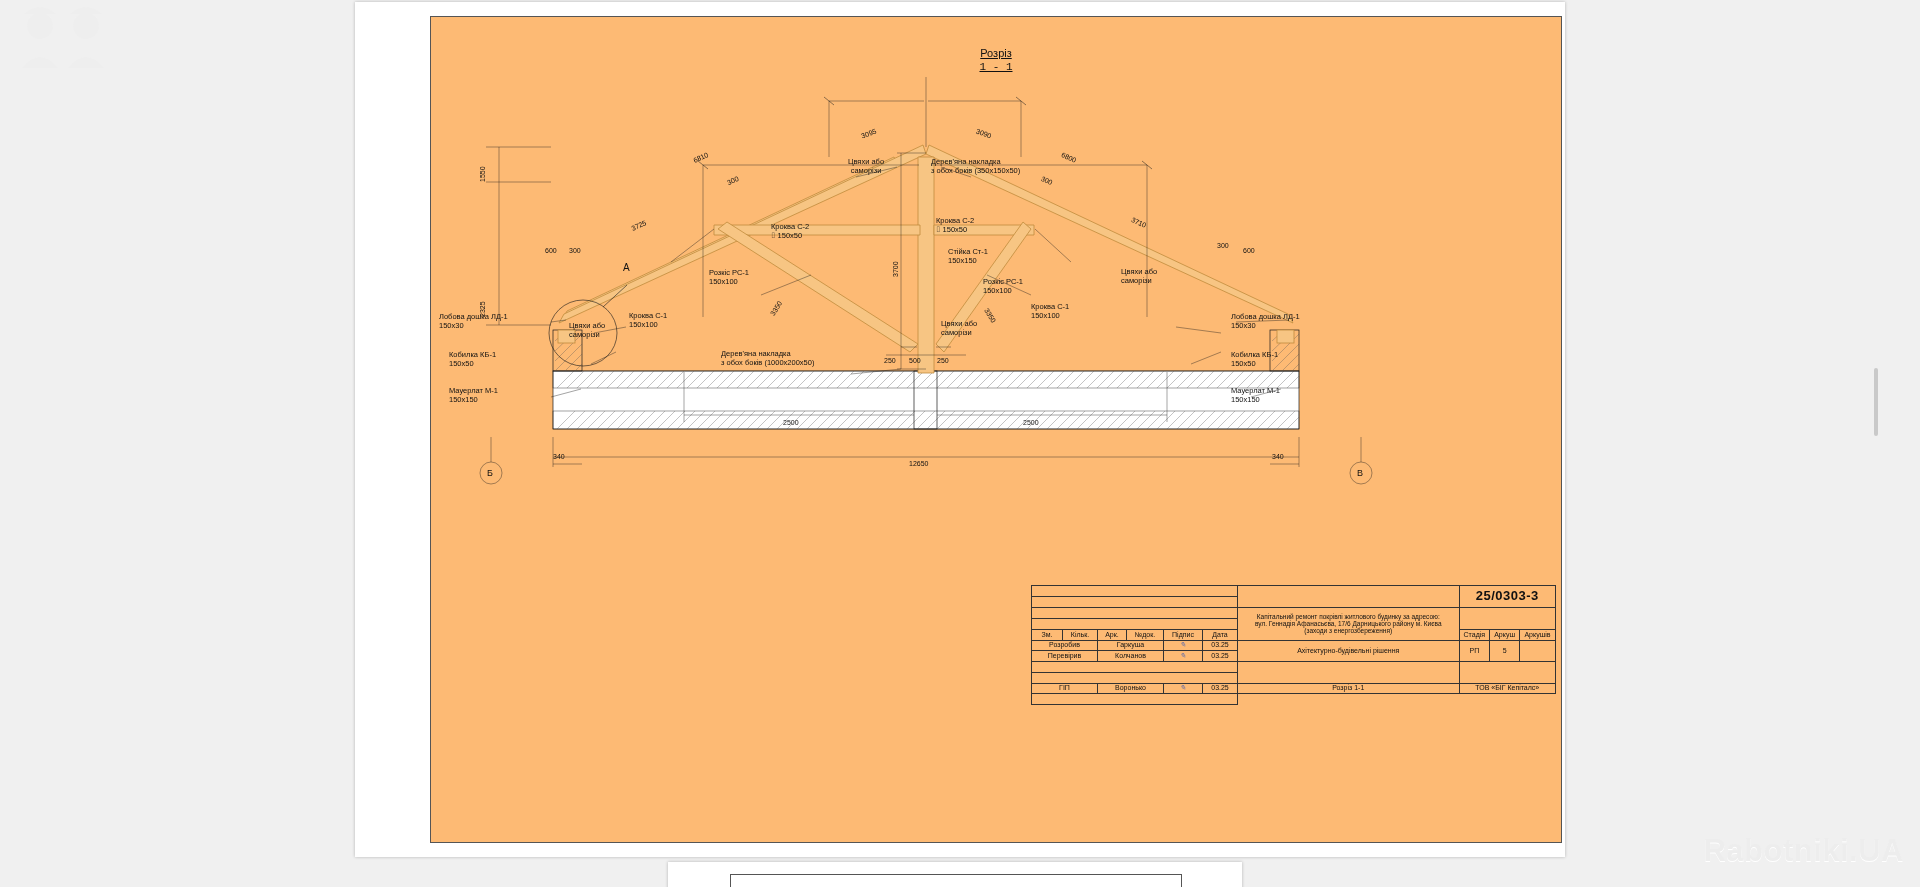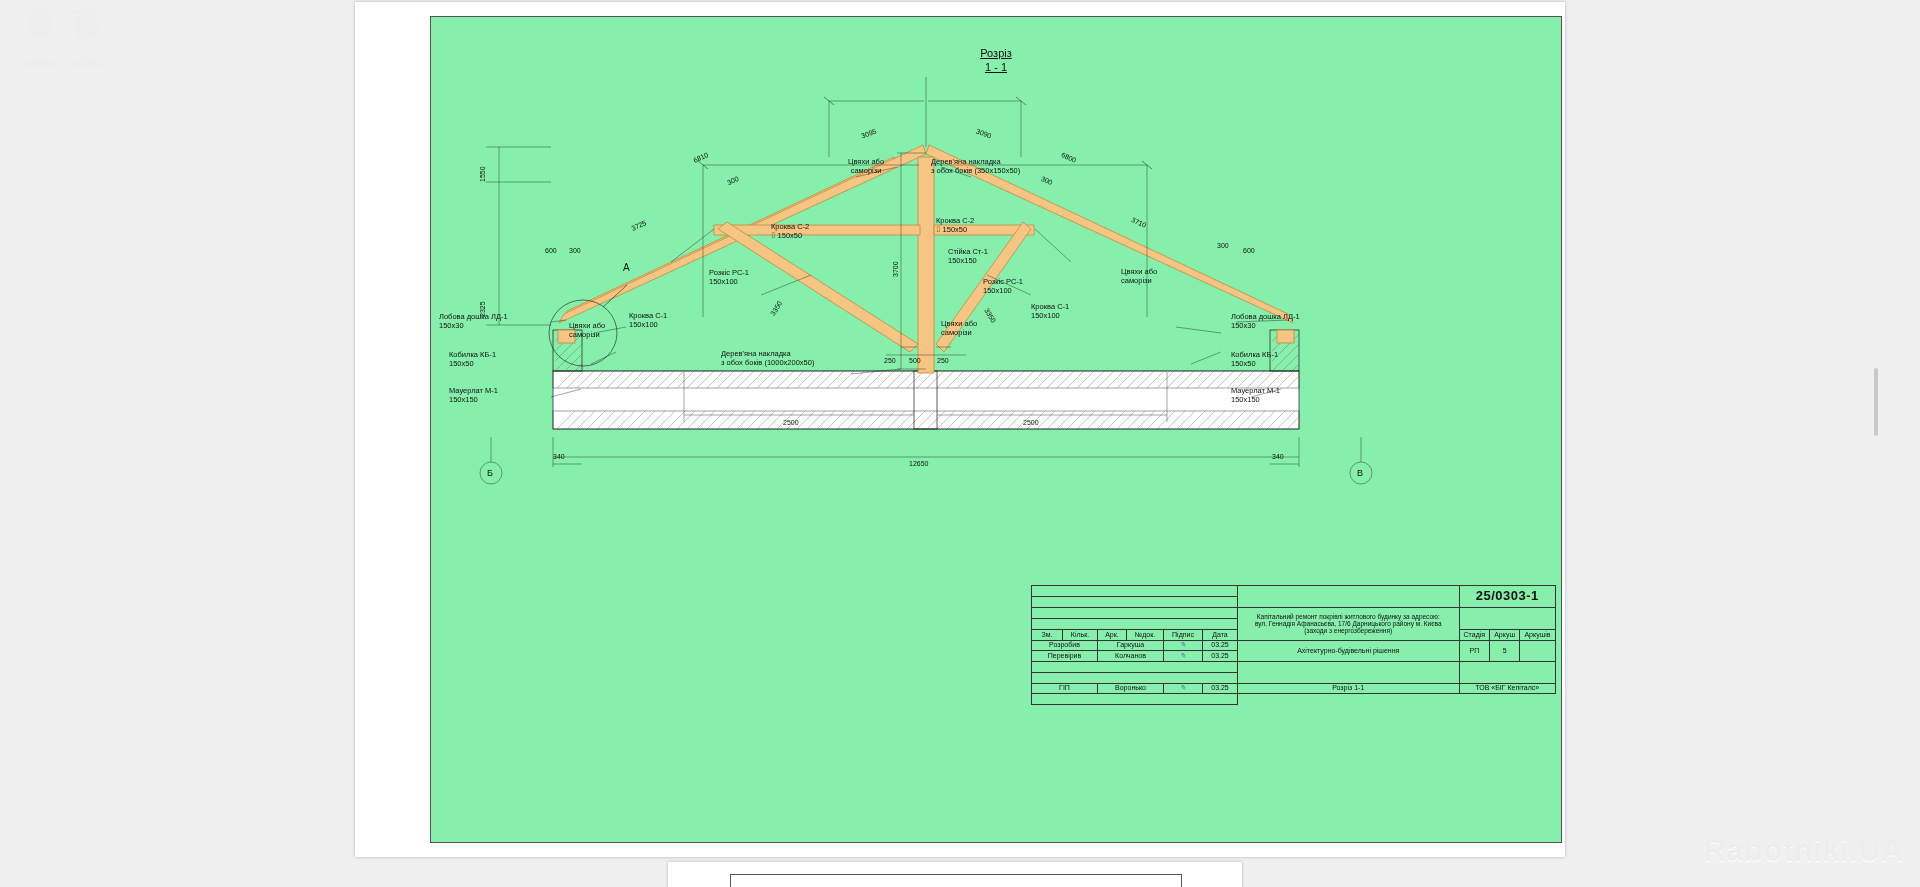--- a/index.html
+++ b/index.html
@@ -1,19 +1,19 @@
 <!DOCTYPE html>
 <html><head>
 <meta charset="utf-8">
 <style>
   html,body{margin:0;padding:0;background:#f0f0f0;}
   body{width:1920px;height:887px;font-family:"Liberation Sans",sans-serif;overflow:hidden;position:relative;}
   #viewer{position:absolute;left:0;top:0;width:1920px;height:887px;background:#f0f0f0;}
   #page{position:absolute;left:355px;top:2px;width:1210px;height:855px;background:#ffffff;box-shadow:0 0 3px rgba(0,0,0,.25);}
-  #sheet{position:absolute;left:75px;top:14px;width:1130px;height:825px;border:1px solid #555;background:#86efac;}
+  #sheet{position:absolute;left:75px;top:14px;width:1130px;height:825px;border:1px solid #555;background:#fdba74;}
   .lbl{position:absolute;font-family:"Liberation Sans",sans-serif;font-size:7.5px;color:#111;white-space:nowrap;line-height:1.15;}
   .lbl.c{text-align:center;}
   .dim{position:absolute;font-size:7px;color:#111;white-space:nowrap;}
   .title-main{position:absolute;font-size:11px;color:#111;text-align:center;text-decoration:underline;white-space:nowrap;}
   svg{position:absolute;left:0;top:0;}
   
   #tblock{position:absolute;left:600px;top:568px;width:525px;height:120px;}
   #tblock table{border-collapse:collapse;width:100%;height:100%;font-size:7px;color:#111;}
   #tblock td{border:1px solid #333;padding:0 2px;vertical-align:middle;text-align:center;line-height:1.1;}
   .code{font-size:13px;font-weight:bold;letter-spacing:.5px;}
@@ -127,21 +127,21 @@
           <path d="M420 357 L470 352 M120 380 L150 372 M820 380 L850 372"></path>
         </g>
 
         <g stroke="#1a1a1a" stroke-width="0.5">
           <path d="M393 80 L403 88 M585 80 L595 88"></path>
           <path d="M267 144 L277 152 M711 144 L721 152"></path>
         </g>
       </svg>
 
       <div class="title-main" style="left:0;top:30px;width:1130px;">Розріз </div>
-      <div class="title-main" style="left:0;top:44px;width:1130px;">1 - 1</div>
+      <div class="title-main" style="left:0;top:44px;width:1130px;font-family:Liberation Mono, monospace;">1 - 1</div>
 
       <div class="lbl c" style="left:400px;top:141px;width:70px;white-space:pre;">Цвяхи або
 саморізи</div>
       <div class="lbl" style="left:500px;top:141px;white-space:pre;">Дерев'яна накладка
 з обох боків (350х150х50)</div>
       <div class="lbl" style="left:340px;top:206px;white-space:pre;">Кроква С-2
 ⌷ 150х50</div>
       <div class="lbl" style="left:505px;top:200px;white-space:pre;">Кроква С-2
 ⌷ 150х50</div>
       <div class="lbl" style="left:505px;top:231px;white-space:pre;padding-left:12px;">Стійка Ст-1
@@ -204,21 +204,21 @@
 
       <div class="dim" style="left:56px;top:451px;font-size:9px;">Б</div>
       <div class="dim" style="left:926px;top:451px;font-size:9px;">В</div>
 
       <div id="tblock">
         <table>
           <tbody>
               <tr>
             <td colspan="6" style="height:10px;border-right:none"></td>
             <td rowspan="2" colspan="3" style="height:10px;"></td>
-            <td colspan="3" class="code" rowspan="2">25/0303-1</td>
+            <td colspan="3" class="code" rowspan="2">25/0303-3</td>
           </tr>
           <tr>
                 <td colspan="6" style="height:10px;"></td>
               </tr>
           <tr>
             <td colspan="6" style="height:10px;"></td>
             <td colspan="3" rowspan="3" style="font-size:6.5px;">
               <div>Капітальний ремонт покрівлі житлового будинку за адресою:</div>
               <div>вул. Геннадія Афанасьєва, 17/6 Дарницького району м. Києва</div>
               <div>(заходи з енергозбереження)</div>

